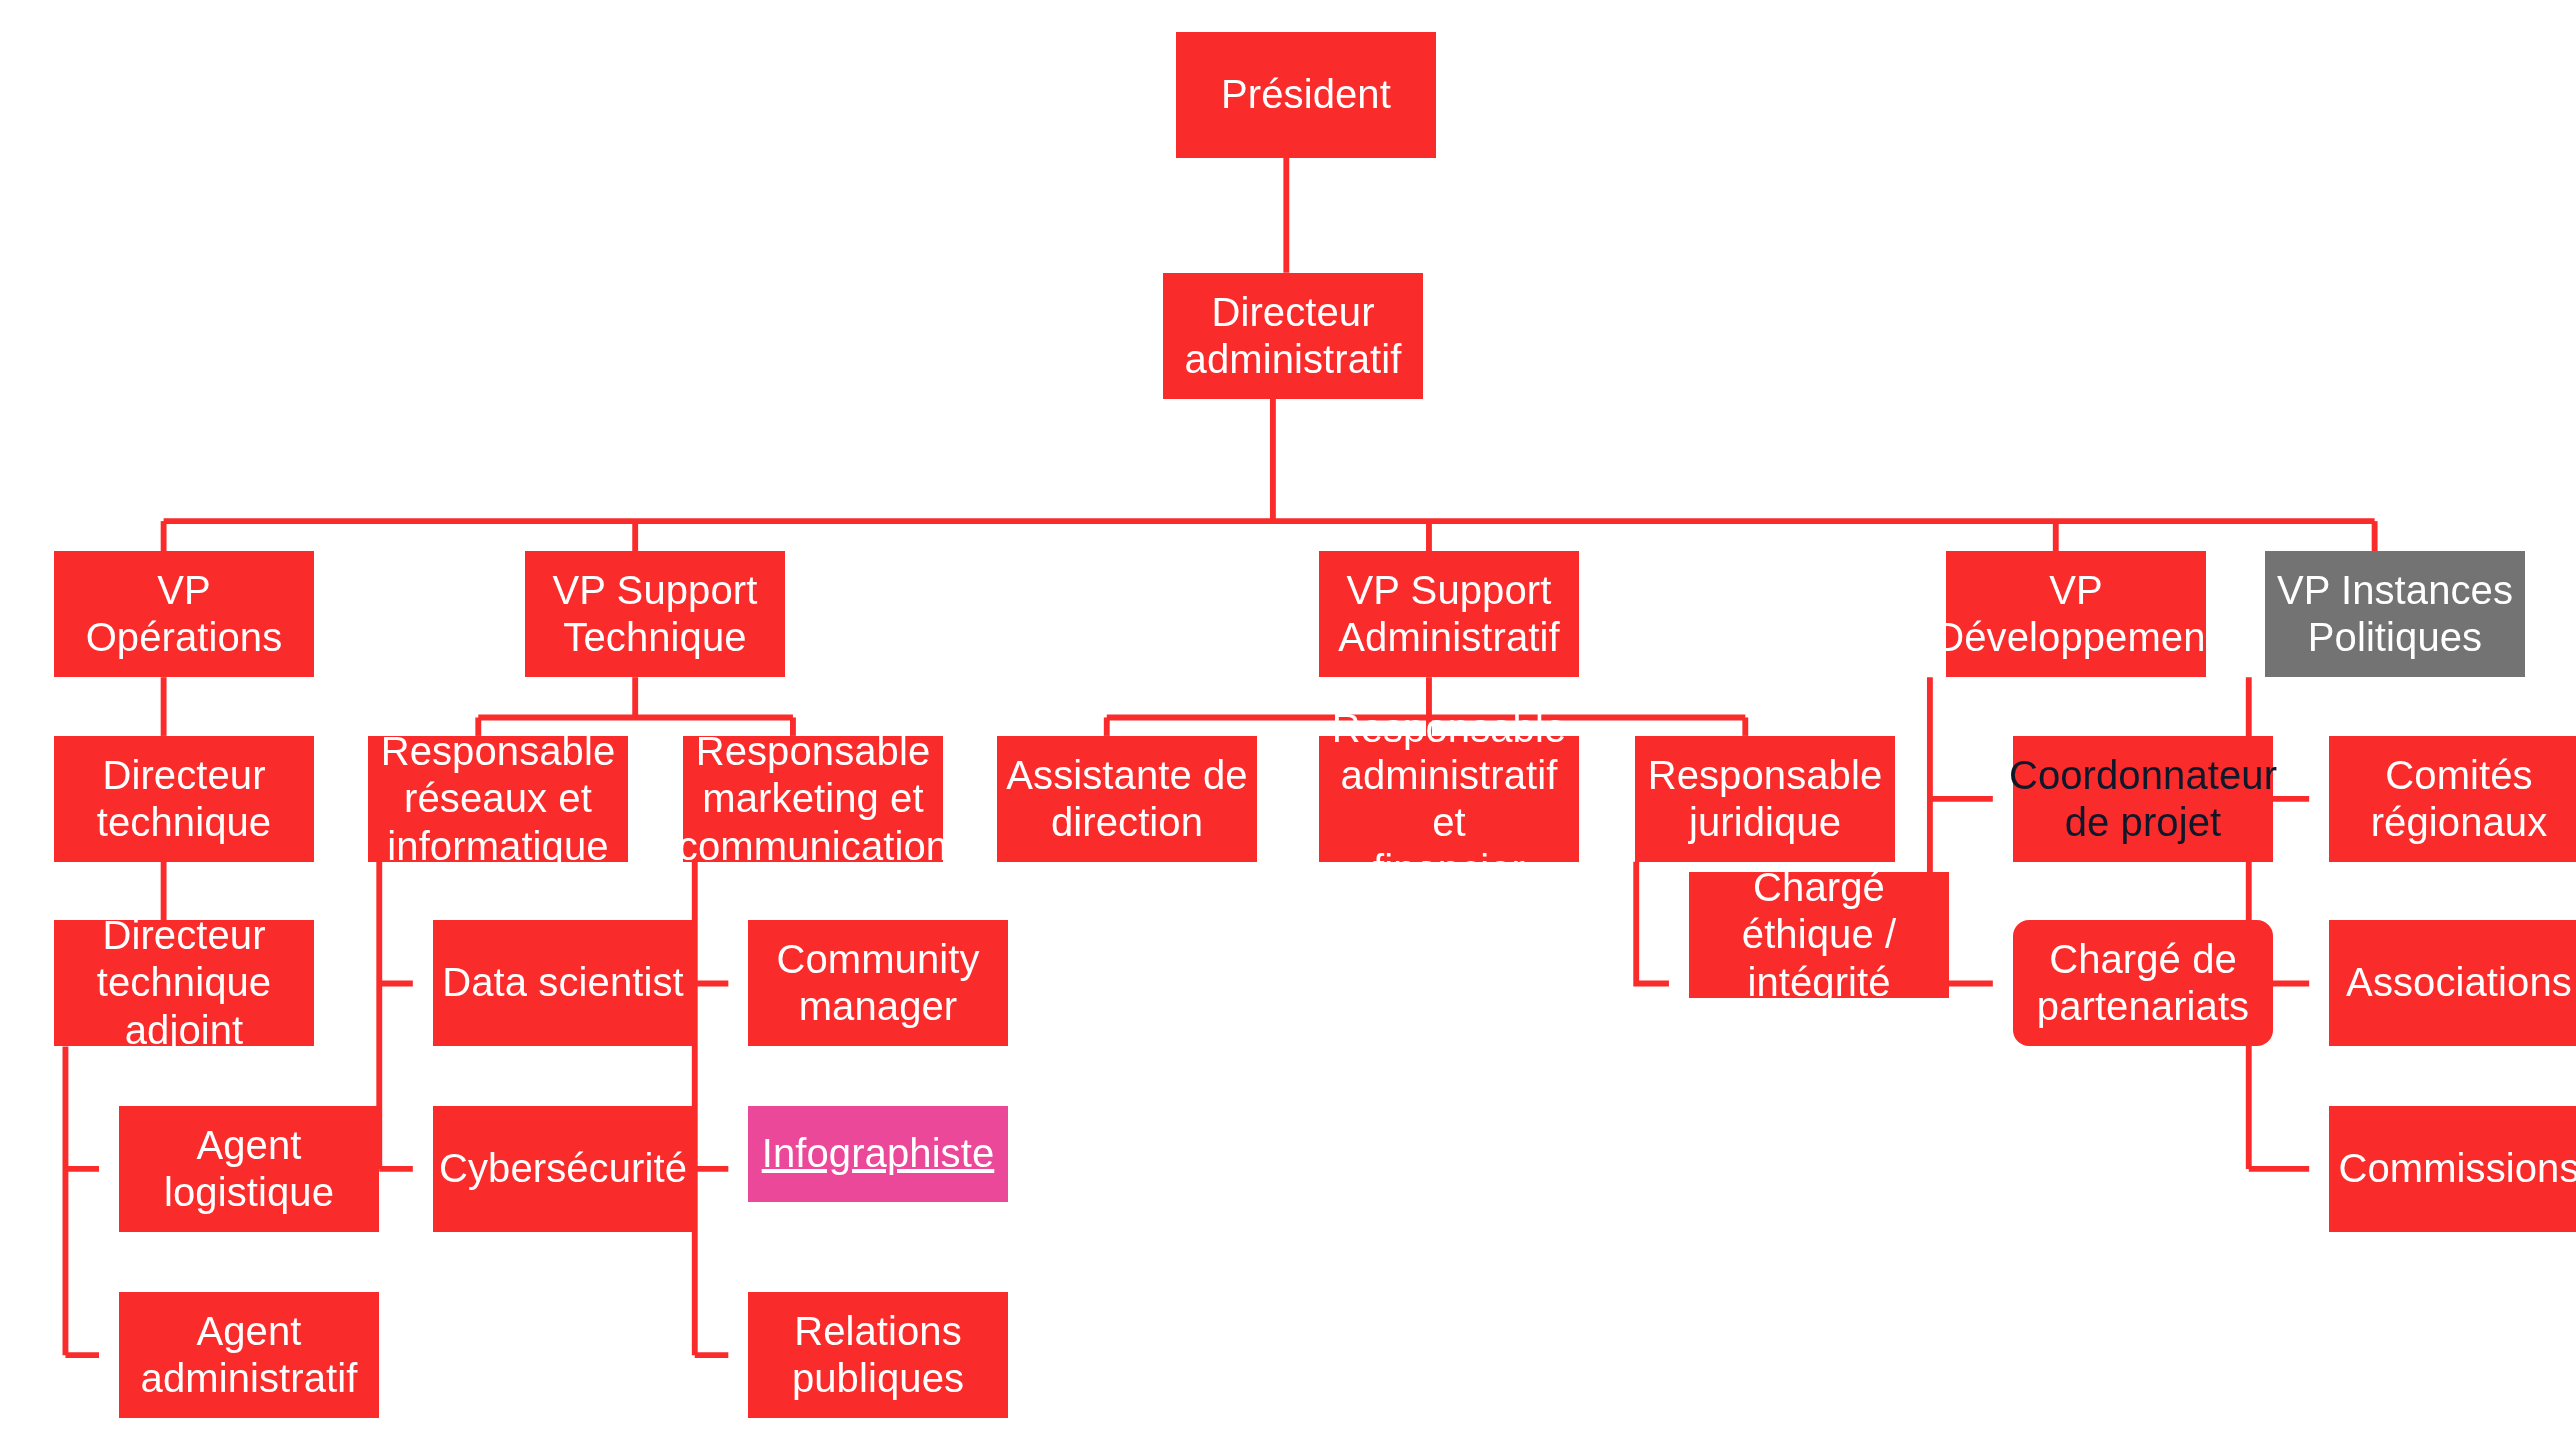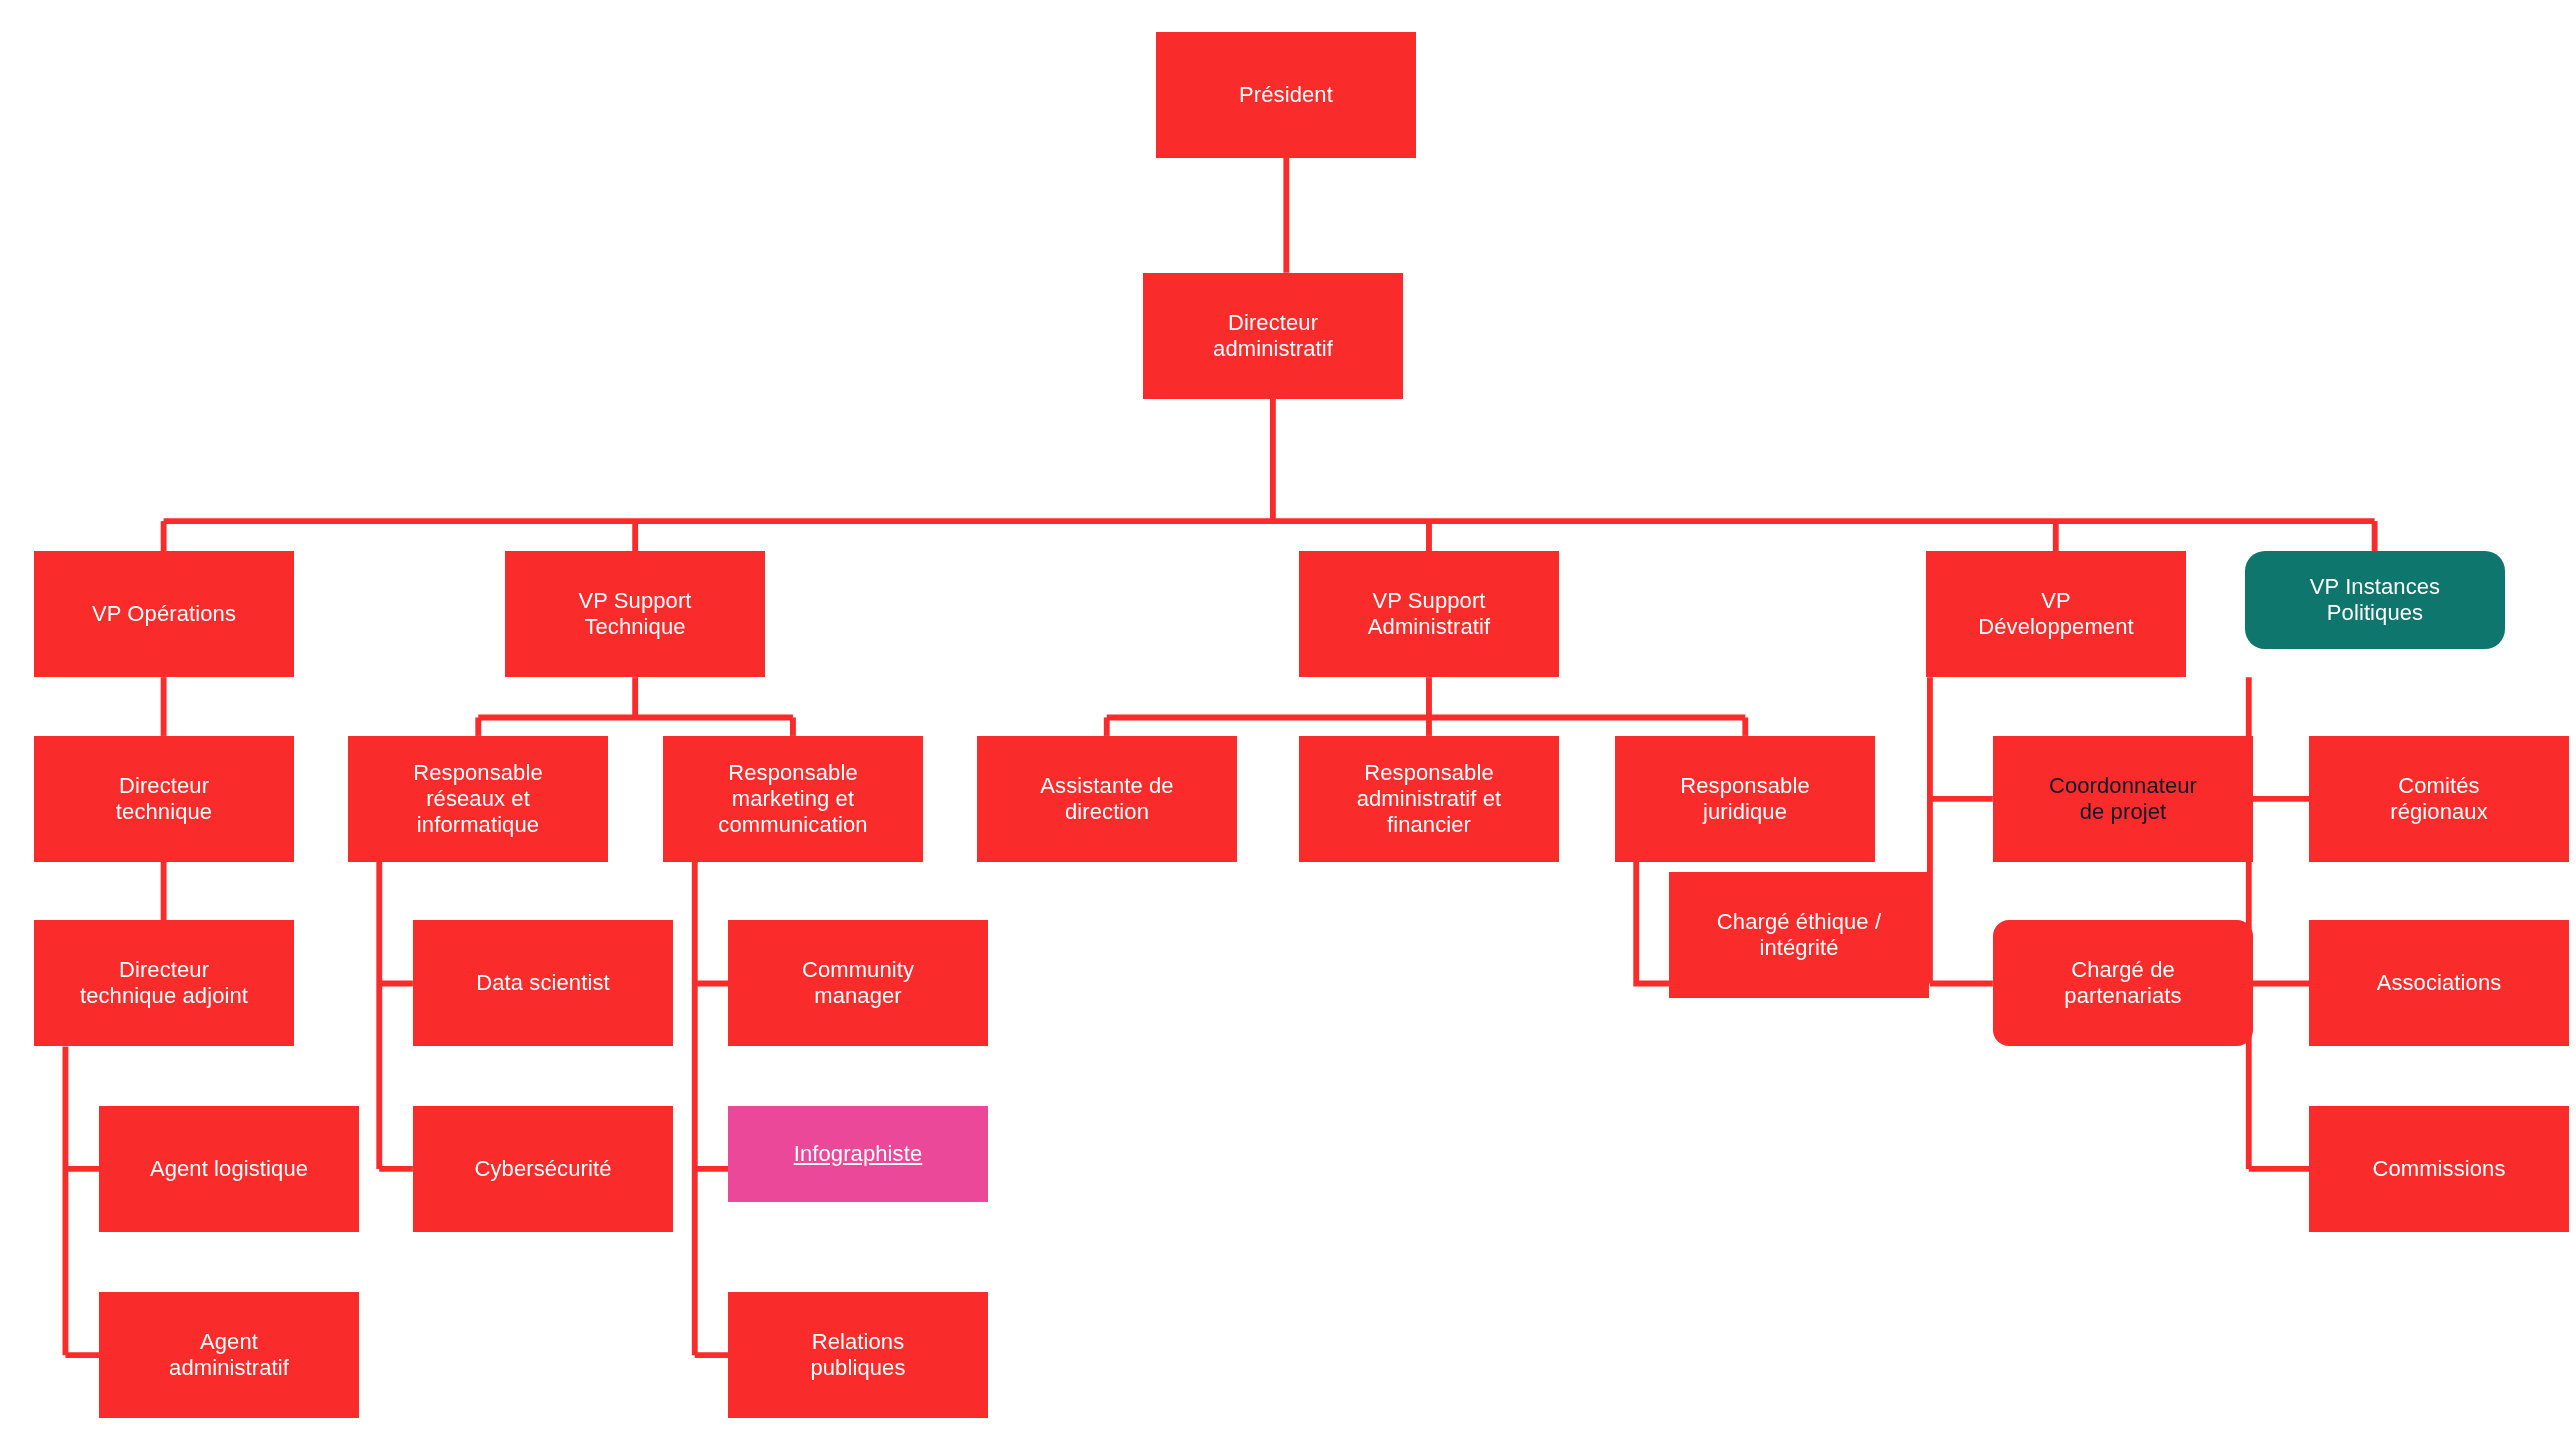--- a/index.html
+++ b/index.html
@@ -28,26 +28,27 @@
   .node {
     position: absolute;
     box-sizing: border-box;
     background: #FA2B2B;
     color: #FFFFFF;
     display: flex;
     align-items: center;
     justify-content: center;
     text-align: center;
     line-height: 1.18;
-    font-size: 22px;
+    font-size: 40px;
     font-weight: 400;
     letter-spacing: 0.1px;
     white-space: pre-line;
     padding: 0 1px;
     z-index: 2;
+    margin-left: 20px;
   }
   .node.overflow {
     overflow: visible;
   }
 </style>
 </head>
 <body>
 
 <div id="canvas">
   <svg id="connectors" viewBox="0 0 3070 1722" xmlns="http://www.w3.org/2000/svg">
@@ -107,21 +108,21 @@
   <div class="node" style="left: 1156px; top: 32px; width: 260px; height: 126px; background: rgb(250, 43, 43); color: rgb(255, 255, 255);">Président</div>
   <div class="node" style="left: 1143px; top: 273px; width: 260px; height: 126px; background: rgb(250, 43, 43); color: rgb(255, 255, 255);">Directeur
 administratif</div>
   <div class="node" style="left: 34px; top: 551px; width: 260px; height: 126px; background: rgb(250, 43, 43); color: rgb(255, 255, 255);">VP Opérations</div>
   <div class="node" style="left: 505px; top: 551px; width: 260px; height: 126px; background: rgb(250, 43, 43); color: rgb(255, 255, 255);">VP Support
 Technique</div>
   <div class="node" style="left: 1299px; top: 551px; width: 260px; height: 126px; background: rgb(250, 43, 43); color: rgb(255, 255, 255);">VP Support
 Administratif</div>
   <div class="node" style="left: 1926px; top: 551px; width: 260px; height: 126px; background: rgb(250, 43, 43); color: rgb(255, 255, 255);">VP
 Développement</div>
-  <div class="node" style="left: 2245px; top: 551px; width: 260px; height: 98px; background: #0f766e; color: rgb(255, 255, 255); border-radius: 20px;">VP Instances
+  <div class="node" style="left: 2245px; top: 551px; width: 260px; height: 126px; background: #737373; color: rgb(255, 255, 255);">VP Instances
 Politiques</div>
   <div class="node" style="left: 34px; top: 736px; width: 260px; height: 126px; background: rgb(250, 43, 43); color: rgb(255, 255, 255);">Directeur
 technique</div>
   <div class="node" style="left: 348px; top: 736px; width: 260px; height: 126px; background: rgb(250, 43, 43); color: rgb(255, 255, 255);">Responsable
 réseaux et
 informatique</div>
   <div class="node overflow" style="left: 663px; top: 736px; width: 260px; height: 126px; background: rgb(250, 43, 43); color: rgb(255, 255, 255);">Responsable
 marketing et
 communication</div>
   <div class="node" style="left: 977px; top: 736px; width: 260px; height: 126px; background: rgb(250, 43, 43); color: rgb(255, 255, 255);">Assistante de

